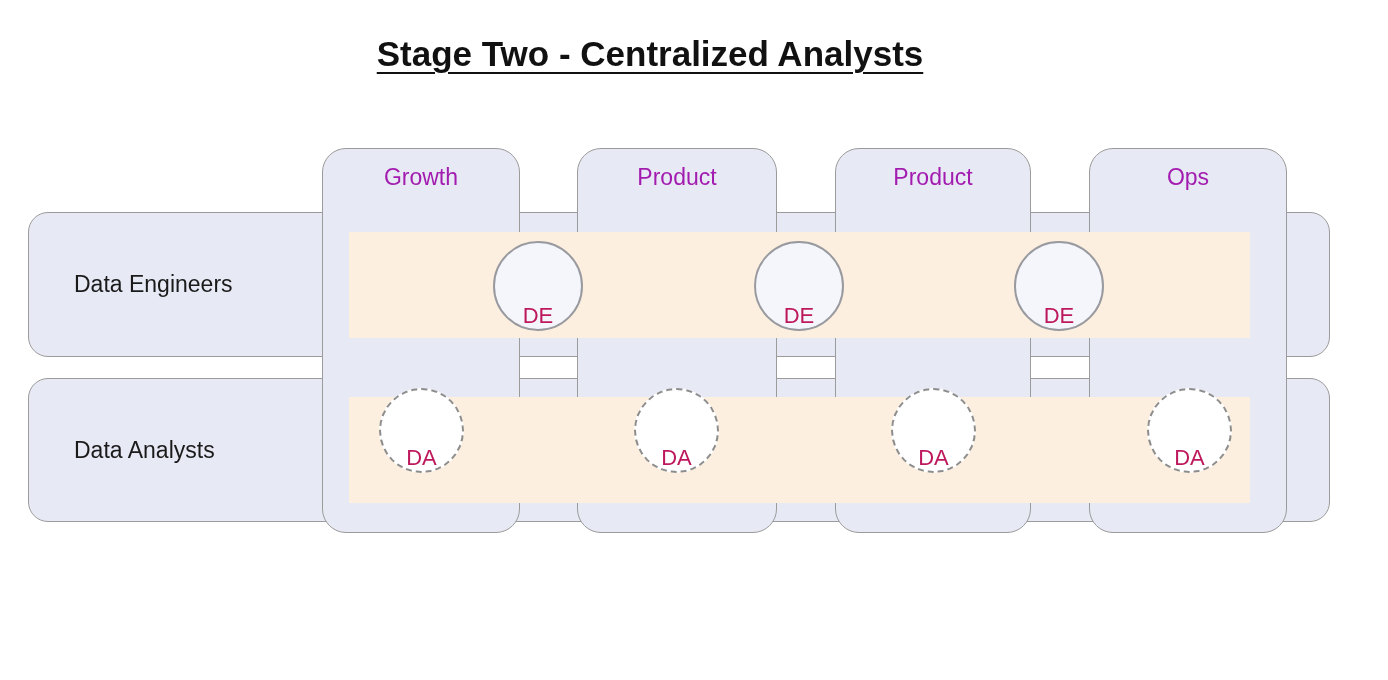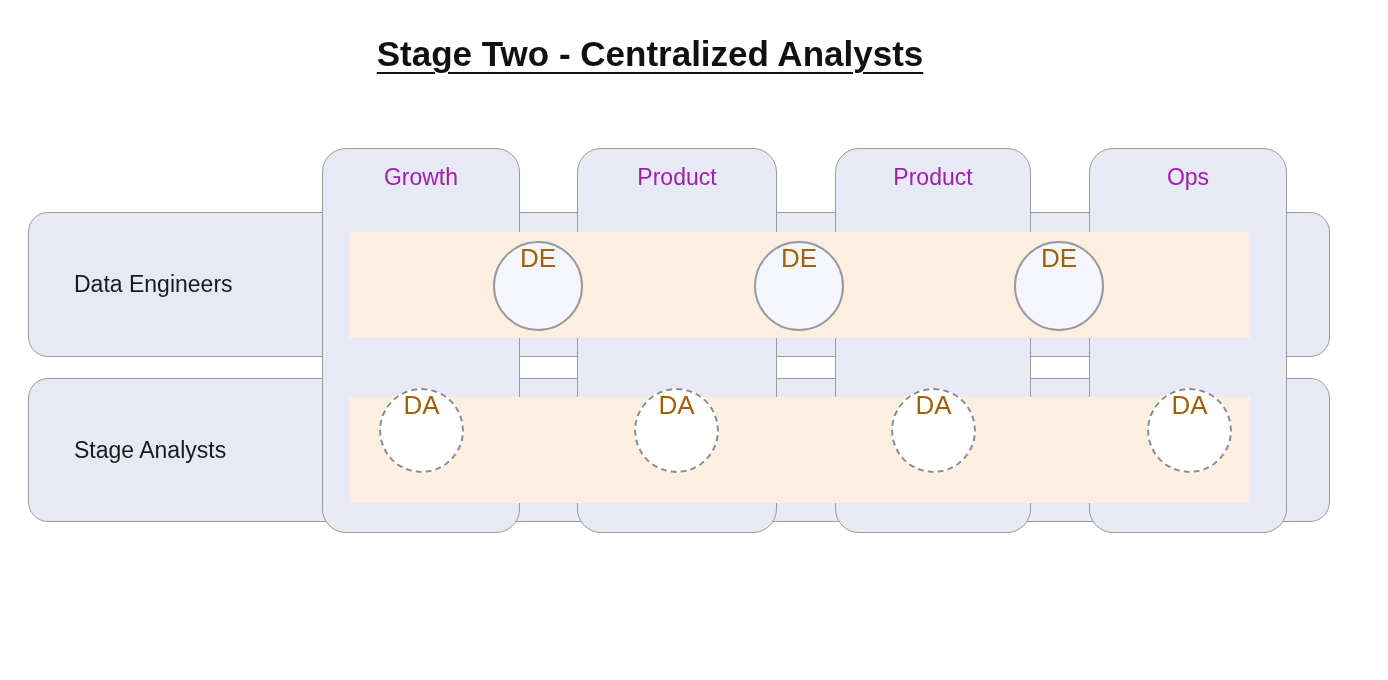--- a/index.html
+++ b/index.html
@@ -87,24 +87,24 @@
   }
   .band-de { top: 232px; }
   .band-da { top: 397px; }
 
   
   .person {
     position: absolute;
     box-sizing: border-box;
     border-radius: 50%;
     display: flex;
-    align-items: flex-start;
+    align-items: flex-end;
     justify-content: center;
-    font-size: 26px;
-    color: #a16207;
+    font-size: 22px;
+    color: #be185d;
   }
   .person-de {
     width: 90px;
     height: 90px;
     top: 241px;
     background: #f4f6fc;
     border: 2px solid #999a9f;
   }
   .de-1 { left: 493px; }
   .de-2 { left: 754px; }
@@ -138,21 +138,21 @@
 <body>
 
 <div class="canvas">
 
   <h1 class="title">Stage Two - Centralized Analysts</h1>
 
   <div class="team-row row-de">
     <span class="row-label">Data Engineers</span>
   </div>
   <div class="team-row row-da">
-    <span class="row-label">Stage Analysts</span>
+    <span class="row-label">Data Analysts</span>
   </div>
 
   <div class="dept-col col-growth">
     <span class="col-label">Growth</span>
   </div>
   <div class="dept-col col-product">
     <span class="col-label">Product</span>
   </div>
   <div class="dept-col col-finance">
     <span class="col-label">Product</span>

